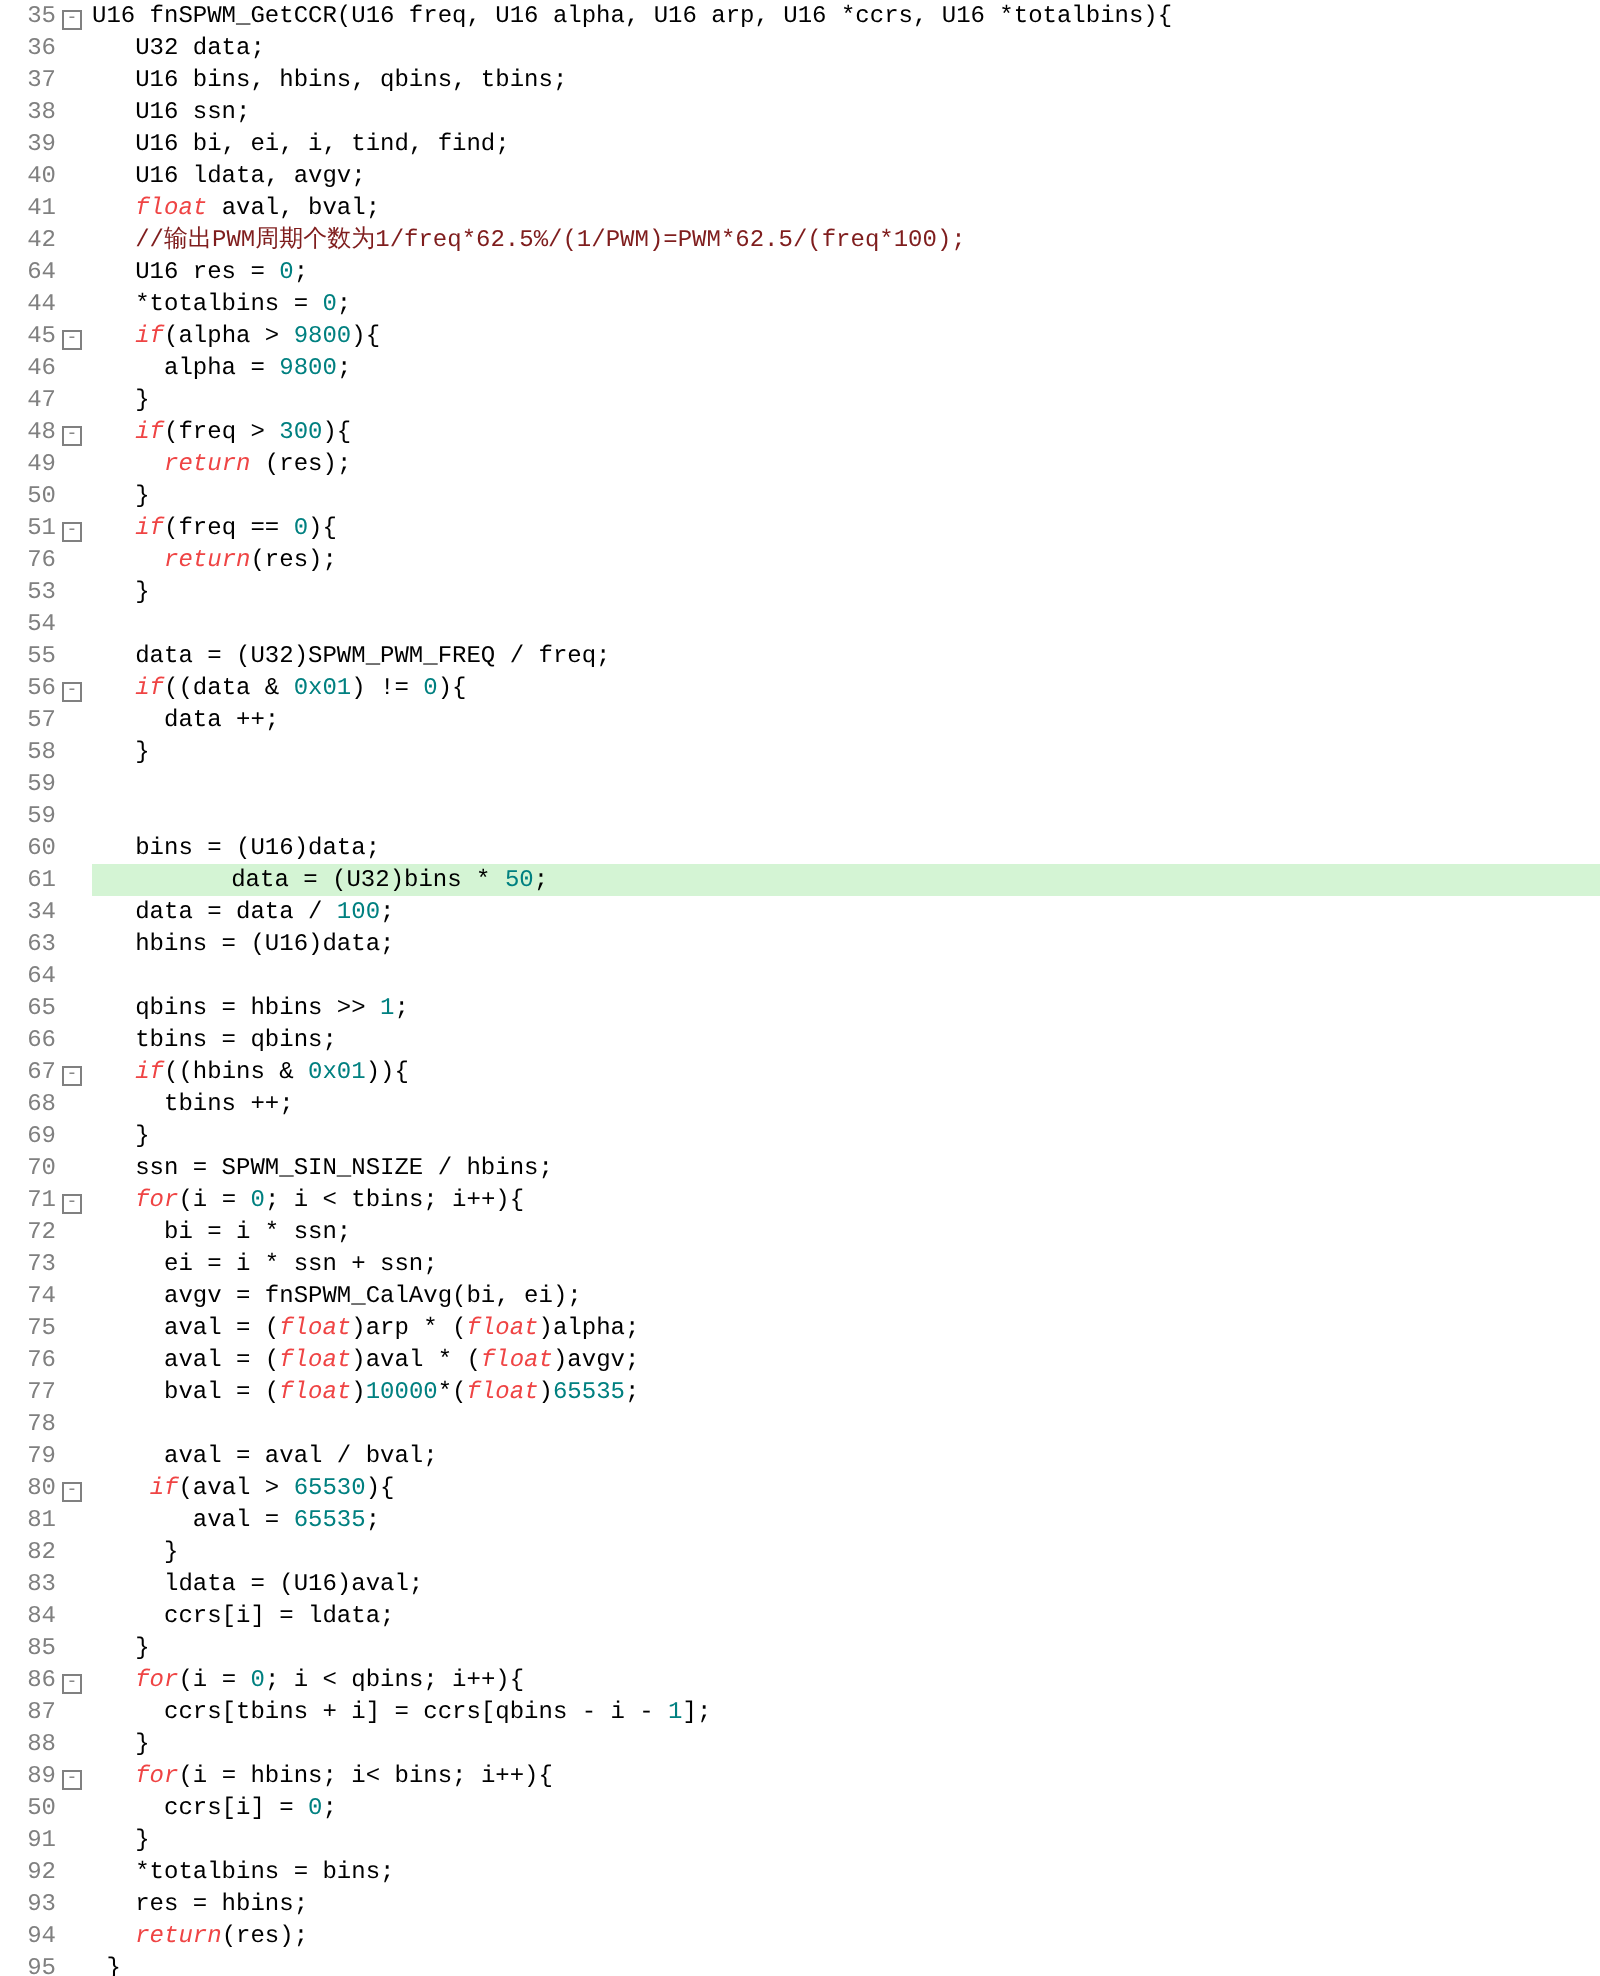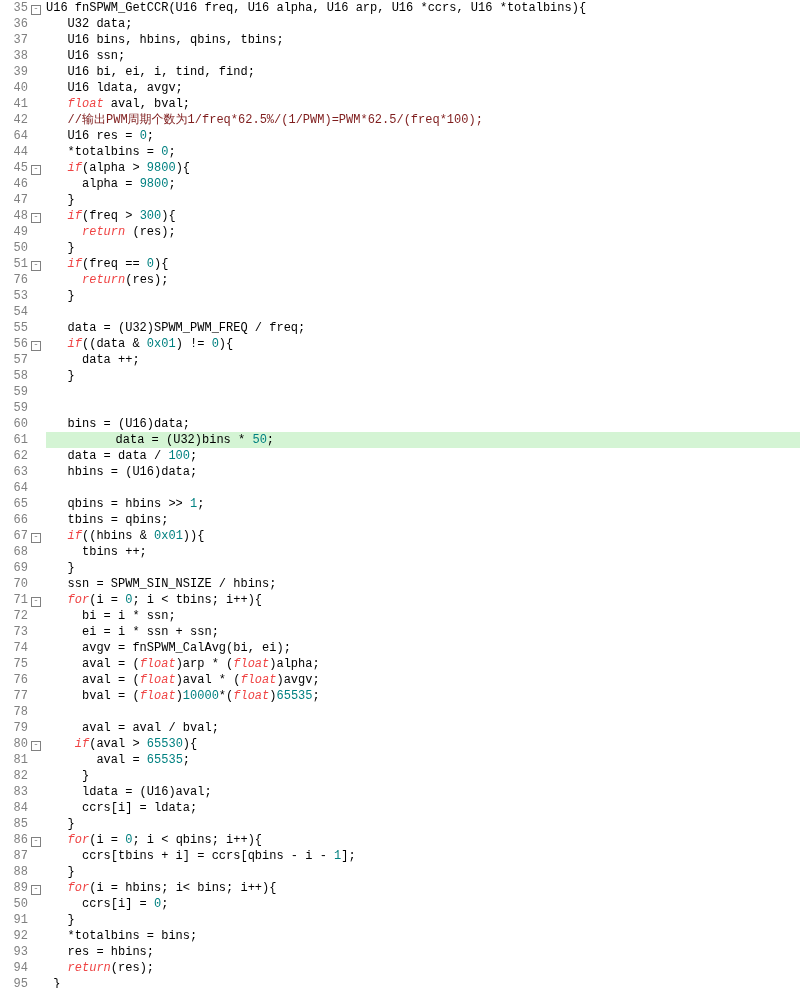--- a/index.html
+++ b/index.html
@@ -81,21 +81,21 @@
       <div class="line">53</div>
       <div class="line">54</div>
       <div class="line">55</div>
       <div class="line">56</div>
       <div class="line">57</div>
       <div class="line">58</div>
       <div class="line">59</div>
       <div class="line">59</div>
       <div class="line">60</div>
       <div class="line">61</div>
-      <div class="line">62</div>
+      <div class="line">34</div>
       <div class="line">63</div>
       <div class="line">64</div>
       <div class="line">65</div>
       <div class="line">66</div>
       <div class="line">67</div>
       <div class="line">68</div>
       <div class="line">69</div>
       <div class="line">70</div>
       <div class="line">71</div>
       <div class="line">72</div>

